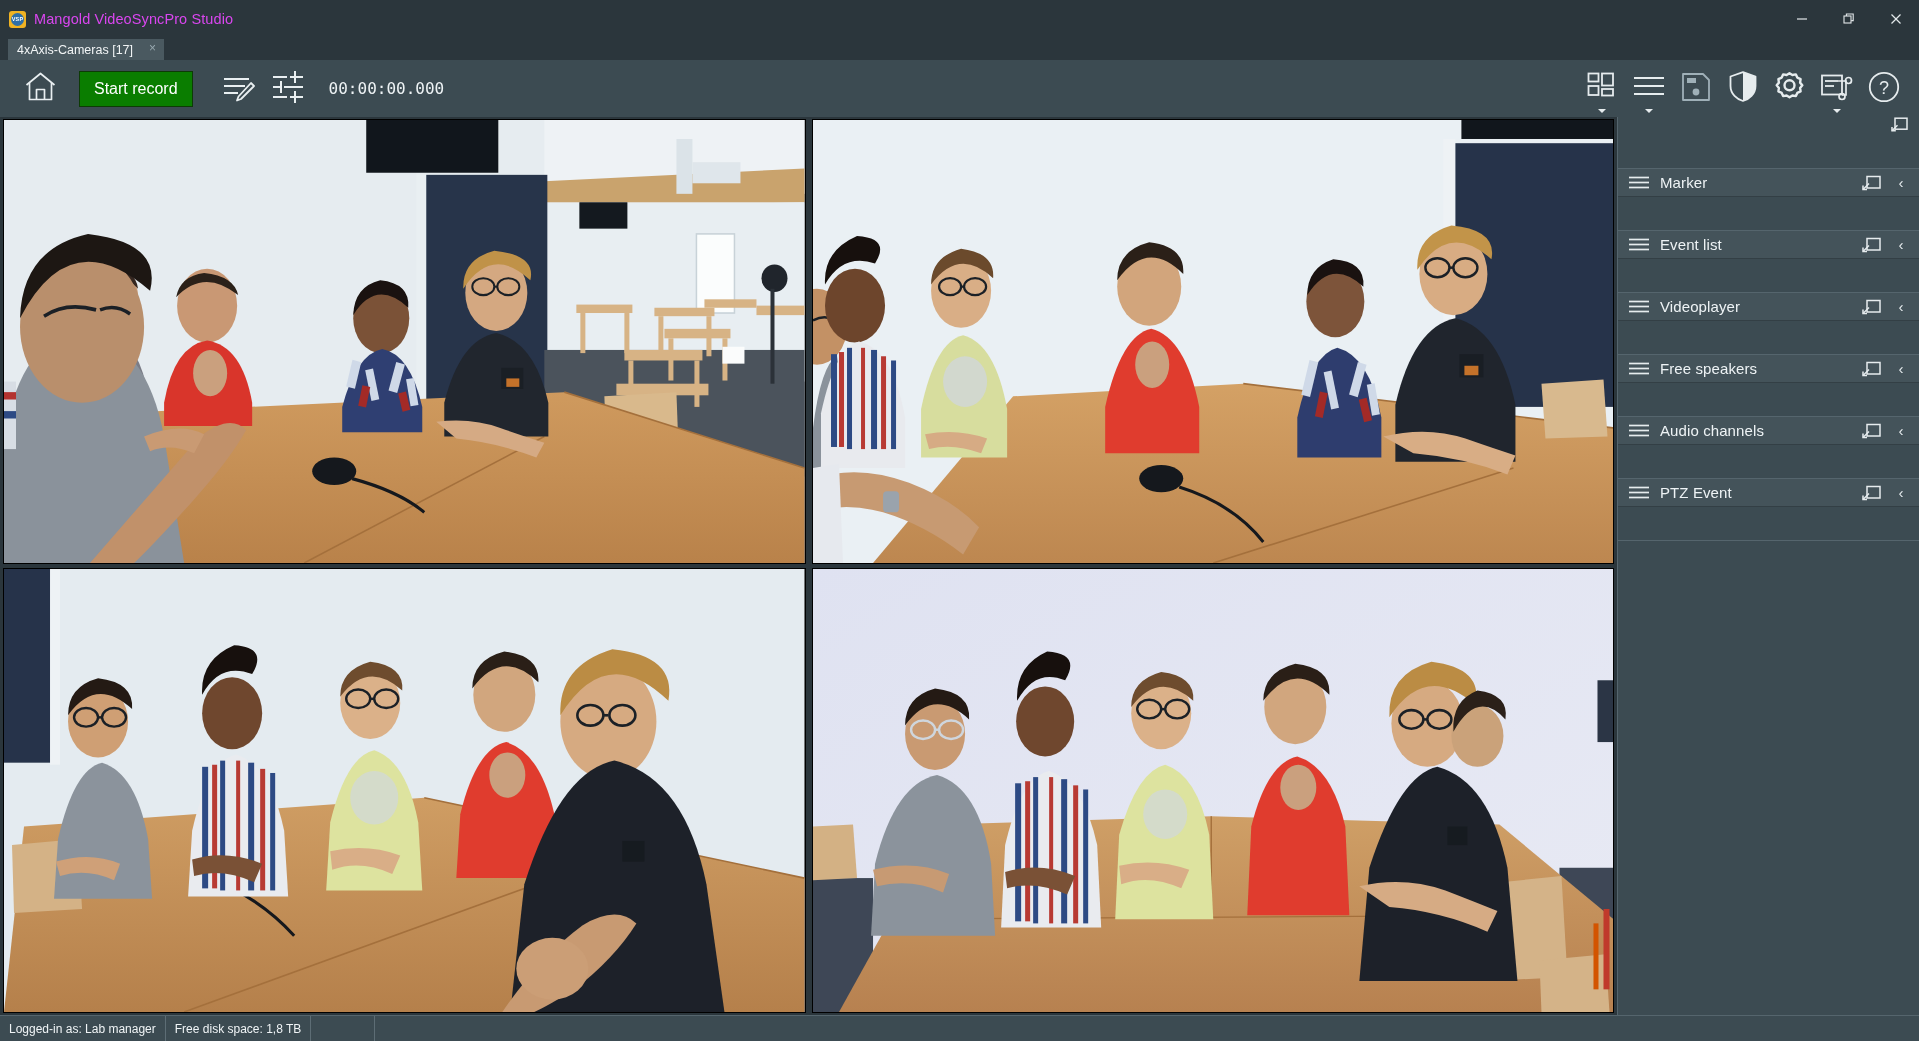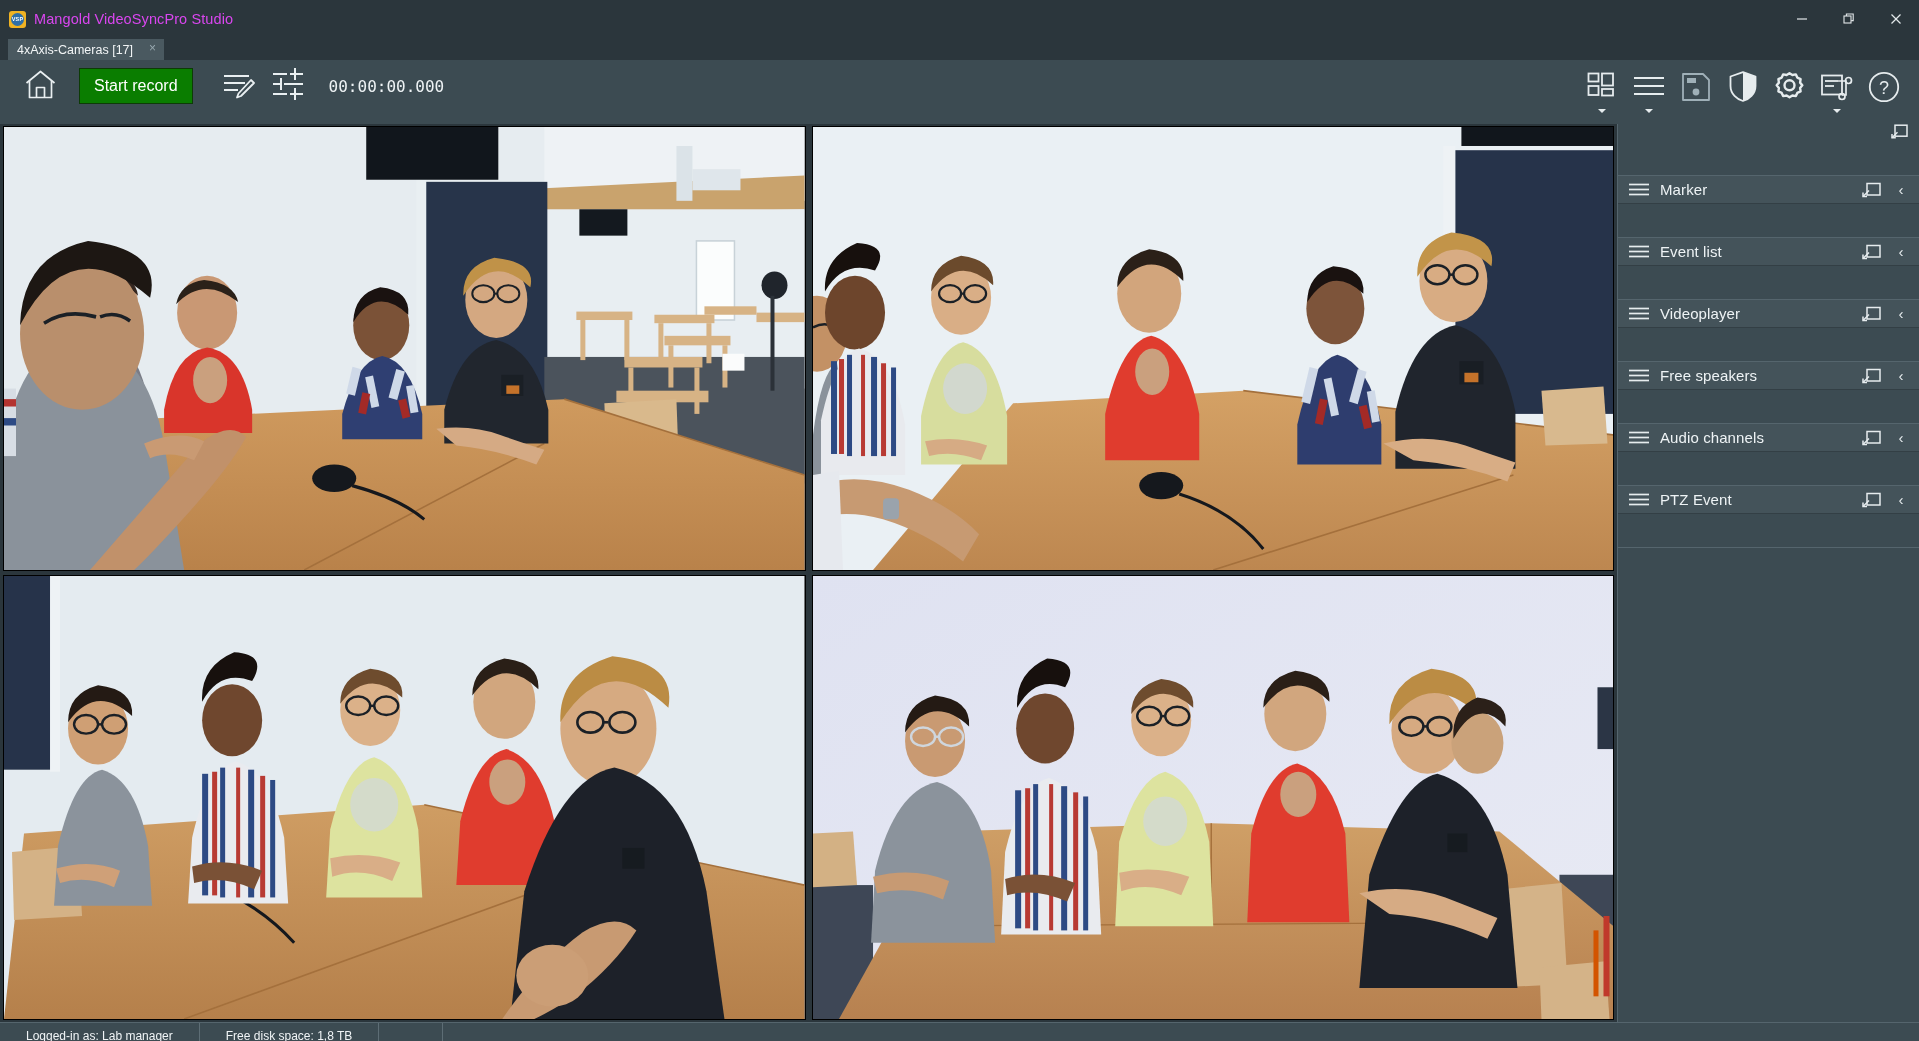--- a/index.html
+++ b/index.html
@@ -59,23 +59,23 @@
     color: #f2f5f6; font-size: 12.5px;
     gap: 13px;
   }
   #tab-doc .tabclose {
     color: #98a8af; font-size: 12px; line-height: 1;
     padding: 0 3px 3px 3px;
   }
 
   
   #toolbar {
-    height: 64px; width: 100%;
+    height: 57px; width: 100%;
     background: #3c4b52;
-    display: flex; align-items: flex-start;
+    display: flex; align-items: center;
     padding: 0 14px 0 14px;
     position: relative;
   }
   .tb-left { display: flex; align-items: center; gap: 0; }
   #home-btn {
     width: 52px; height: 52px;
     display: flex; align-items: center; justify-content: center;
   }
   #start-record {
     background: #0a7d00;
@@ -202,21 +202,21 @@
   
   #statusbar {
     height: 26px; width: 100%;
     background: #3c4b52;
     display: flex; align-items: center;
     border-top: 1px solid #55656d;
     color: #f0f4f6;
     font-size: 12px;
   }
   .status-cell {
-    padding: 0 26px;
+    padding: 0 9px;
     height: 100%;
     display: flex; align-items: center;
     border-right: 1px solid #5d6d75;
     white-space: nowrap;
   }
   .status-cell.flexfill { flex: 1 1 auto; border-right: none; }
   .status-cell.pad1 { width: 64px; }
 </style>
 </head>
 <body>

